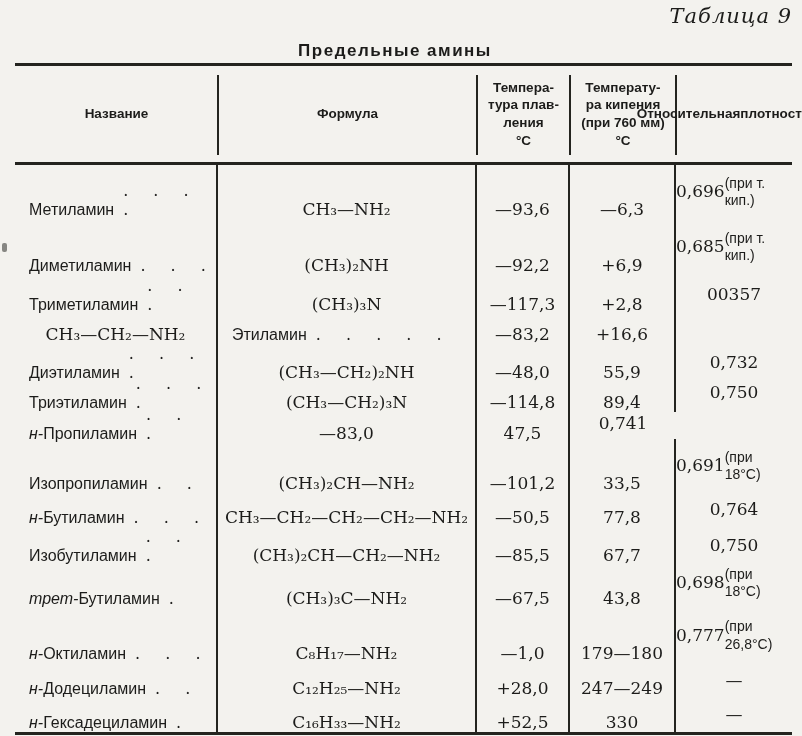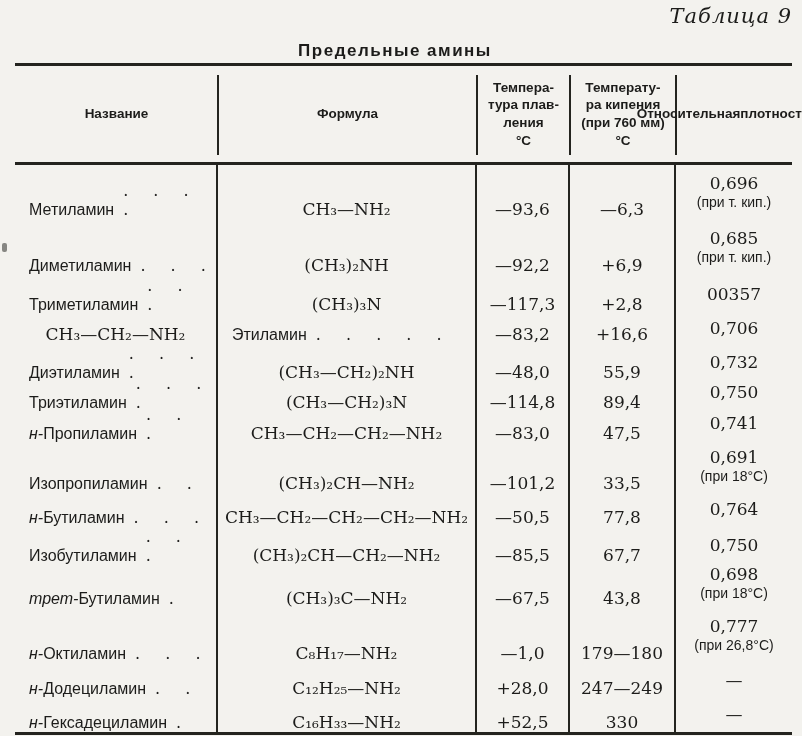--- a/index.html
+++ b/index.html
@@ -55,21 +55,21 @@
     display:flex;align-items:center;justify-content:center;box-sizing:border-box;
     font-family:"DejaVu Serif", serif;font-size:17px;
   }
   .td.sep{border-right:2px solid #24241f;align-items:flex-end;}
   .td-name{
     justify-content:flex-start;padding-left:14px;
     font-family:"Liberation Sans", sans-serif;font-size:16px;
   }
   .pfx{font-style:italic;}
   .dots{letter-spacing:10px;margin-left:9px;font-family:"DejaVu Serif", serif;}
-  .td-dens{flex-direction:column;line-height:1.25;align-items:center;}
+  .td-dens{flex-direction:row;line-height:1.25;align-items:center;}
   .dens-note{font-family:"Liberation Sans", sans-serif;font-size:14px;}
 </style>
 </head>
 <body>
 
 <div class="table-label">Таблица 9</div>
 <div class="page-title">Предельные амины</div>
 <div class="speck"></div>
 
 <div class="tbl">
@@ -146,24 +146,20 @@
 
     <div class="tr" style="height:30px">
       <div class="td sep">CH₃—CH₂—NH₂</div>
       <div class="td sep td-name">
           <span class="pfx"></span>
           <span>Этиламин</span>
           <span class="dots">. . . . .</span>
         </div>
       <div class="td sep">—83,2</div>
       <div class="td sep">+16,6</div>
-      <div class="td td-dens">
-          <span>0,706</span>
-          <span class="dens-note"></span>
-        </div>
     </div>
 
     <div class="tr" style="height:30px">
       <div class="td sep td-name">
           <span class="pfx"></span>
           <span>Диэтиламин</span>
           <span class="dots">. . . .</span>
         </div>
       <div class="td sep">(CH₃—CH₂)₂NH</div>
       <div class="td sep">—48,0</div>
@@ -188,21 +184,20 @@
           <span class="dens-note"></span>
         </div>
     </div>
 
     <div class="tr" style="height:34px">
       <div class="td sep td-name">
           <span class="pfx">н-</span>
           <span>Пропиламин</span>
           <span class="dots">. . .</span>
         </div>
-      <div class="td sep">CH₃—CH₂—CH₂—NH₂</div>
       <div class="td sep">—83,0</div>
       <div class="td sep">47,5</div>
       <div class="td td-dens">
           <span>0,741</span>
           <span class="dens-note"></span>
         </div>
     </div>
 
     <div class="tr" style="height:54px">
       <div class="td sep td-name">

